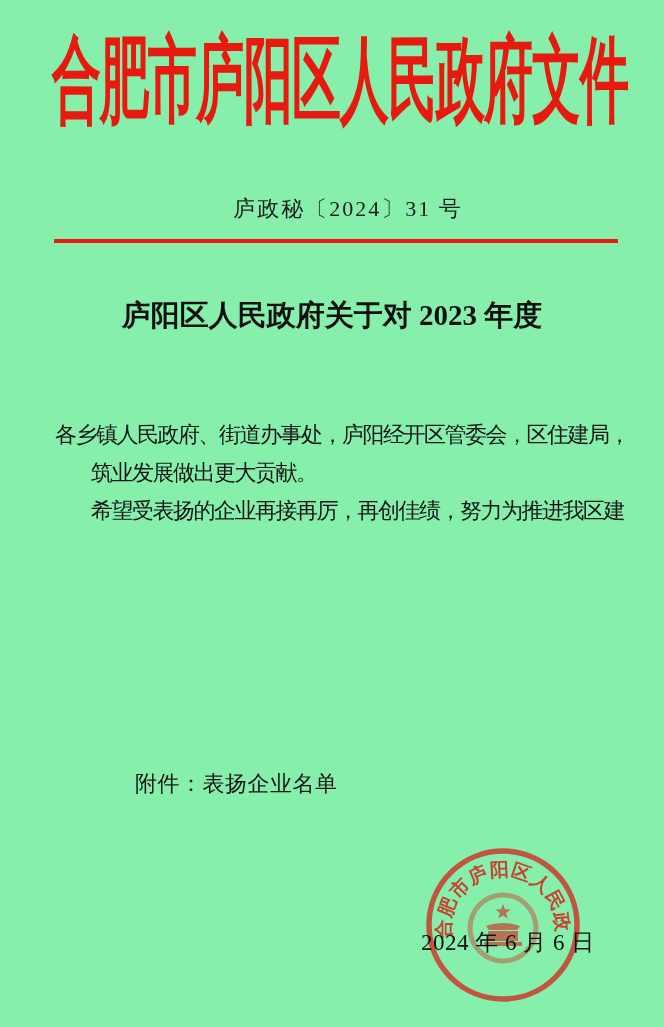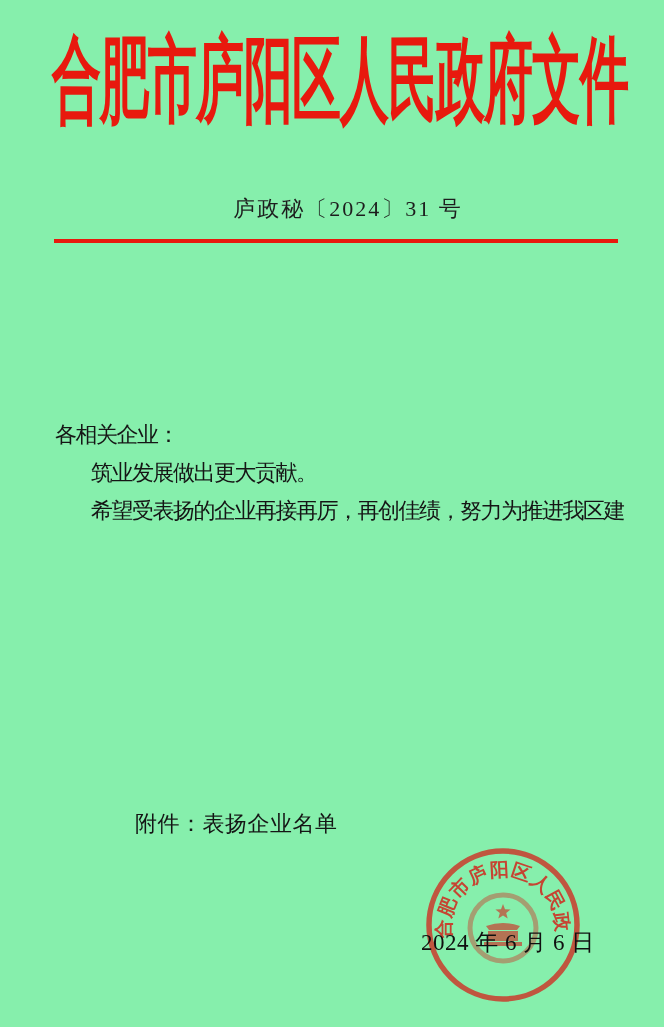--- a/index.html
+++ b/index.html
@@ -87,21 +87,20 @@
 
   
   .attachment-line {
     position: absolute;
     top: 769px;
     left: 135px;
     font-size: 22px;
     letter-spacing: 0.5px;
     color: #151515;
     white-space: nowrap;
-    margin-top: 40px;
   }
 
   
   .official-seal {
     position: absolute;
     top: 845px;
     left: 423px;
     width: 160px;
     height: 160px;
     z-index: 2;
@@ -125,24 +124,25 @@
 
 <div class="page">
 
   <div class="header-title">合肥市庐阳区人民政府文件</div>
 
   <div class="doc-number">庐政秘〔2024〕31 号</div>
 
   <div class="red-divider"></div>
 
   <div class="doc-title">
+    <div class="title-line">庐阳区人民政府关于对 2023 年度</div>
   </div>
 
   <div class="body-block">
-    <div class="body-line">各相关企业：</div>
+    <div class="body-line">各乡镇人民政府、街道办事处，庐阳经开区管委会，区住建局，</div>
     <div class="body-line indent">筑业发展做出更大贡献。</div>
     <div class="body-line indent">希望受表扬的企业再接再厉，再创佳绩，努力为推进我区建</div>
   </div>
 
   <div class="attachment-line">附件：表扬企业名单</div>
 
   <svg class="official-seal" viewBox="0 0 160 160" width="160" height="160" xmlns="http://www.w3.org/2000/svg">
     <defs>
       <path id="seal-text-arc" d="M 28.3 95.5 A 53 53 0 1 1 131.7 95.5" fill="none"></path>
     </defs>

